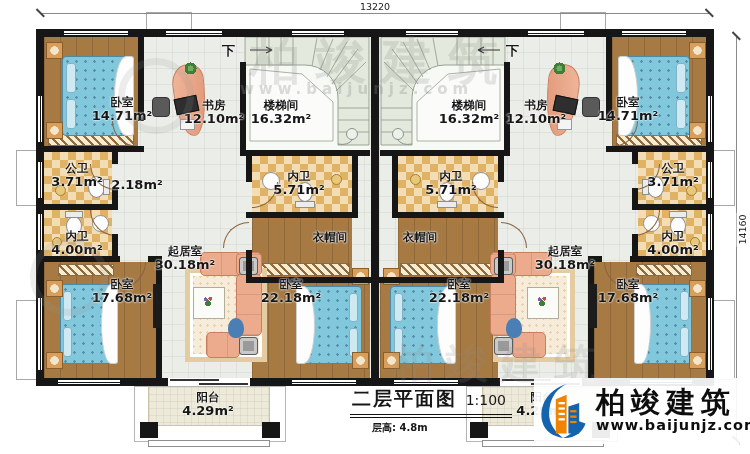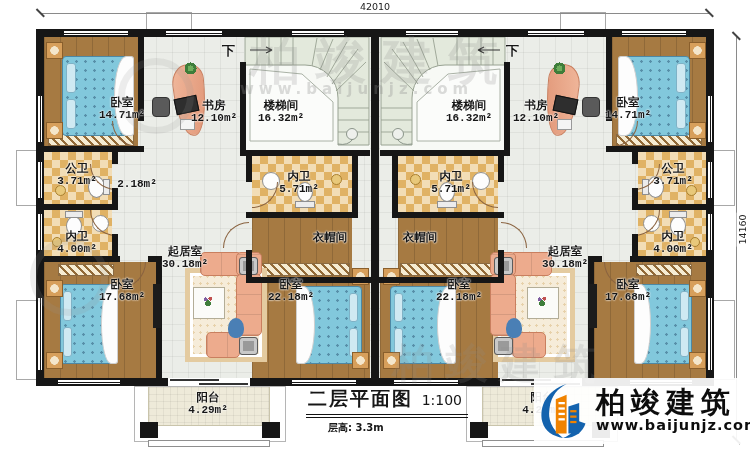--- a/index.html
+++ b/index.html
@@ -57,31 +57,31 @@
   .printer{background:#f4f4f4;border:1px solid #999;z-index:6;}
   .plant{background:radial-gradient(circle,#6fae5c 0 3px,#3e7d3a 3px 6px,transparent 6px);z-index:7;}
   
   .bout{border:1px solid #b5b5b5;z-index:2;}
   .post{background:#161616;z-index:13;}
   .rail{background:#fff;border:1px solid #8f8f8f;z-index:3;}
   
   .rl{transform:translateX(-50%);text-align:center;line-height:1.12;z-index:20;white-space:nowrap;
       text-shadow:0 0 2px #fff,0 0 2px #fff;}
   .rl .nm{font-size:11.5px;font-weight:bold;display:block;}
-  .rl .ar{font-size:11px;font-weight:bold;display:block;font-family:Liberation Mono, monospace;}
+  .rl .ar{font-size:13px;font-weight:bold;display:block;}
   .dn{font-size:13px;font-weight:bold;z-index:20;text-shadow:0 0 2px #fff;}
   
   .dline{background:#8a8a8a;z-index:8;}
   .tick{width:11px;height:1.5px;background:#444;transform:rotate(45deg);z-index:9;}
   .dimtxt{font-size:9.5px;color:#222;background:#fff;padding:0 2px;z-index:9;}
   
   .wm{color:rgba(140,140,140,.22);font-weight:bold;white-space:nowrap;z-index:30;pointer-events:none;}
   .wmring{border:7px solid rgba(150,150,150,.16);border-radius:50%;z-index:30;pointer-events:none;}
   
-  .titleblock{z-index:40;}
+  .titleblock{z-index:40;margin-left:44px;}
   .t1{font-size:19px;font-weight:bold;letter-spacing:2px;border-bottom:4px double #111;padding:0 6px 2px 2px;display:inline-block;}
   .t1 .scale{font-size:14px;font-weight:normal;letter-spacing:0;}
   .t2,.t3{font-size:10px;font-weight:600;margin:3px 0 0 22px;}
   .logo{display:flex;align-items:center;gap:6px;background:rgba(255,255,255,.92);z-index:50;padding:2px;}
   .lg1{font-size:29px;font-weight:900;letter-spacing:6px;line-height:1;color:#0d0d0d;}
   .lg2{font-size:14.5px;font-weight:800;letter-spacing:1px;line-height:1.2;color:#0d0d0d;}
 </style>
 </head>
 <body>
 
@@ -416,35 +416,35 @@
     </div>
   <div class="abs rl" style="left:542px;top:391px">
       <span class="nm">阳台</span>
       <span class="ar">4.29m²</span>
     </div>
   <div class="abs dn" style="left:506px;top:42px">下</div>
 
   <div class="abs dline" style="left:40px;top:13px;width:670px;height:1px"></div>
   <div class="abs tick" style="left:35px;top:12px"></div>
   <div class="abs tick" style="left:704px;top:12px"></div>
-  <div class="abs dimtxt" style="left:375px;top:1px;transform:translateX(-50%)">42010</div>
+  <div class="abs dimtxt" style="left:375px;top:1px;transform:translateX(-50%)">13220</div>
   <div class="abs dline" style="left:736px;top:36px;width:1px;height:404px"></div>
   <div class="abs tick" style="left:731px;top:35px"></div>
   <div class="abs tick" style="left:731px;top:439px"></div>
   <div class="abs dimtxt" style="left:725px;top:224px;transform:rotate(-90deg);transform-origin:center">14160</div>
 
   <div class="abs wm" style="left:250px;top:28px;font-size:50px;letter-spacing:16px">柏竣建筑</div>
   <div class="abs wm" style="left:240px;top:80px;font-size:15px;letter-spacing:5px;color:rgba(140,140,140,.30)">www.baijunjz.com</div>
   <div class="abs wm" style="left:392px;top:336px;font-size:42px;letter-spacing:12px;color:rgba(140,140,140,.18)">柏竣建筑</div>
   <div class="abs wmring" style="left:30px;top:238px;width:64px;height:64px"></div>
   <div class="abs wmring" style="left:118px;top:58px;width:62px;height:62px"></div>
 
   <div class="abs titleblock" style="left:306px;top:386px">
     <div class="t1"><span>二层平面图</span> <span class="scale">1:100</span></div>
-    <div class="t3"><span>层高:</span> <span>3.3m</span></div>
+    <div class="t3"><span>层高:</span> <span>4.8m</span></div>
   </div>
 
   <div class="abs logo" style="left:534px;top:378px">
     <svg width="54" height="62" viewBox="0 0 60 66">
       <path d="M34,3 C12,10 3,28 7,45 C10,56 19,61 30,63 C17,53 13,42 15,30 C17,16 24,8 34,3 Z" fill="#1463ae"></path>
       <path d="M30,63 C42,64 52,57 55,47 L47,44 C44,54 38,60 30,63 Z" fill="#1463ae"></path>
       <polygon points="22,58 22,20 34,15 34,58" fill="#f08300"></polygon>
       <rect x="25" y="23" width="7" height="2.5" fill="#fff"></rect>
         <rect x="25" y="29" width="7" height="2.5" fill="#fff"></rect>
         <rect x="25" y="35" width="7" height="2.5" fill="#fff"></rect>

